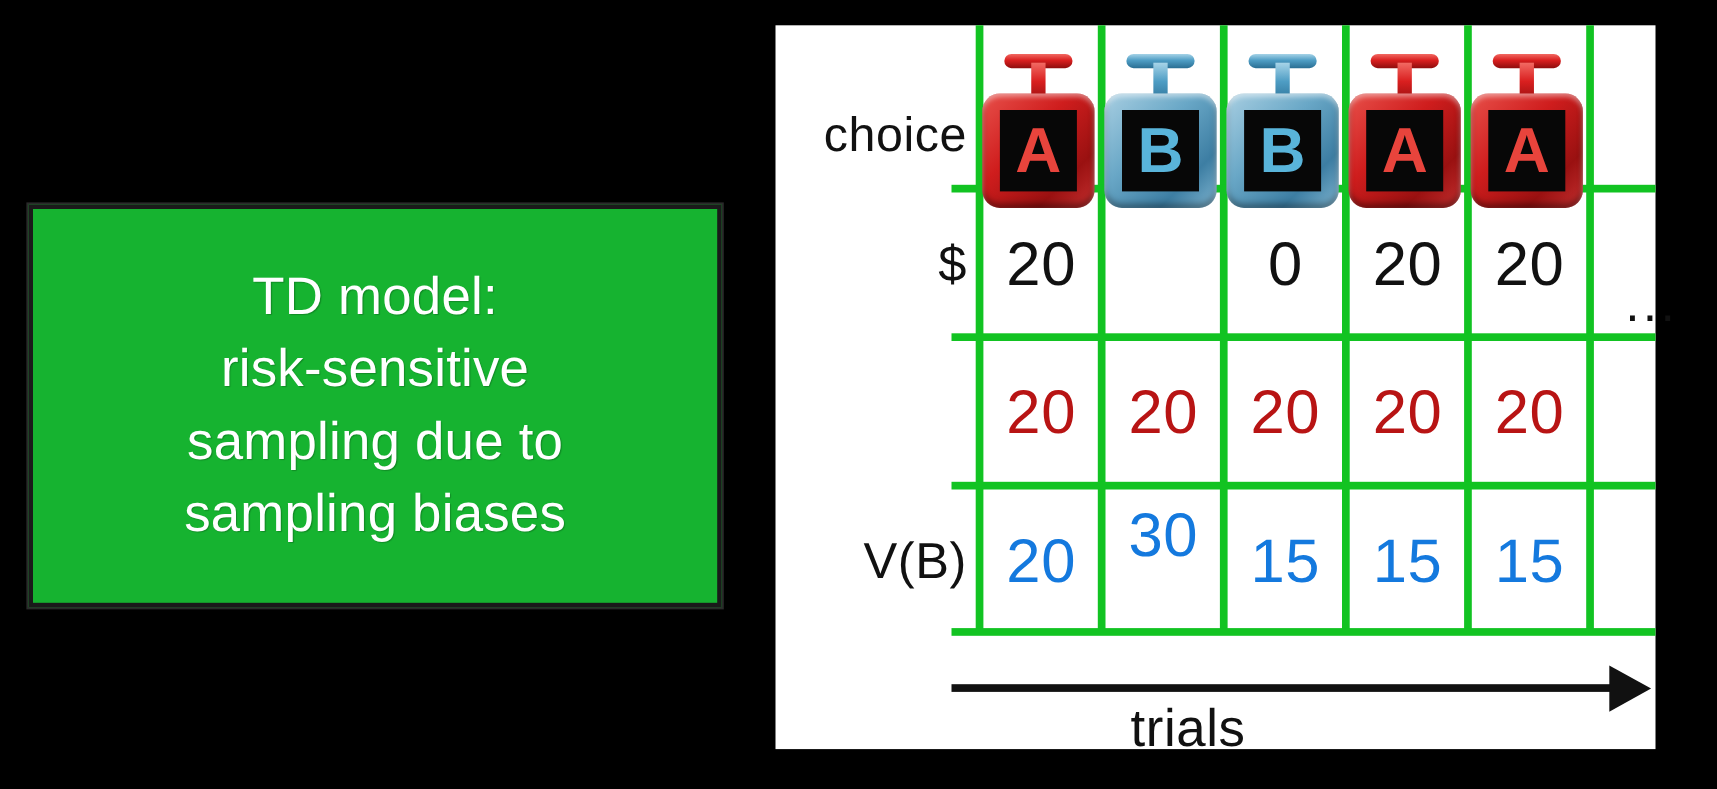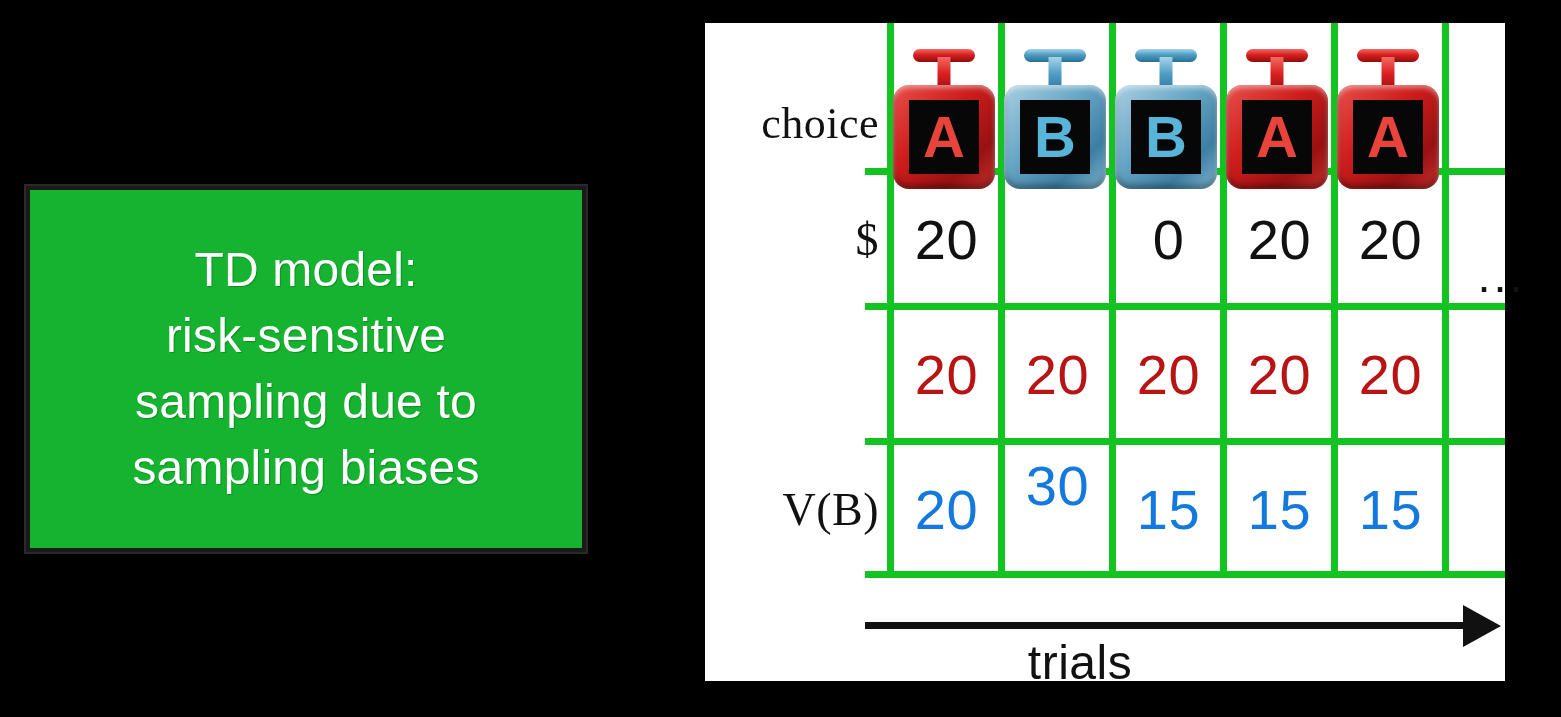--- a/index.html
+++ b/index.html
@@ -13,21 +13,21 @@
     position: relative;
     overflow: hidden;
     font-family: "Liberation Sans", sans-serif;
   }
 
   
   #callout-box {
     position: absolute;
     left: 26px;
     top: 186px;
-    width: 560px;
+    width: 630px;
     height: 366px;
     background: #16b330;
     border: 4px solid #1a1a1a;
     box-shadow: 0 0 0 2px #2a2a2a, 2px 3px 6px rgba(0,0,0,0.85);
     box-sizing: border-box;
     display: flex;
     flex-direction: column;
     align-items: center;
     justify-content: center;
     padding: 6px 28px;
@@ -82,21 +82,20 @@
     left: 0;
     width: 182px;
     display: flex;
     align-items: center;
     justify-content: flex-end;
     padding-right: 8px;
     box-sizing: border-box;
     color: #111111;
     font-size: 46px;
     letter-spacing: 0.5px;
-    font-family: Liberation Serif, serif;
   }
   .row-label.small { font-size: 44px; }
 
   
   .cell {
     position: absolute;
     width: 111px;
     display: flex;
     align-items: center;
     justify-content: center;

